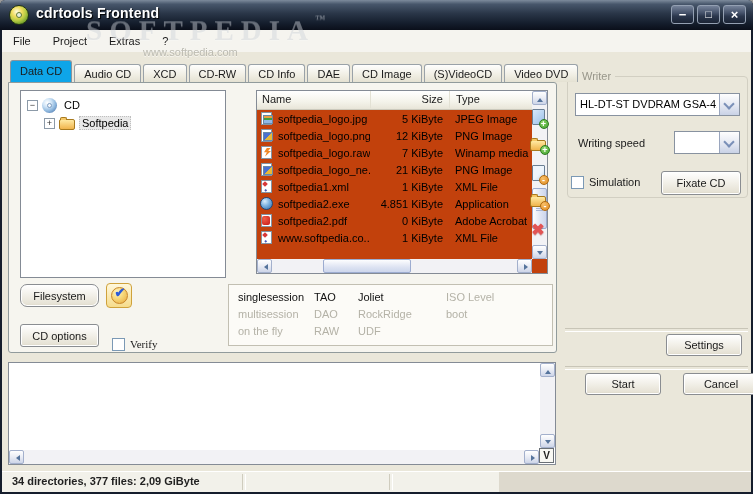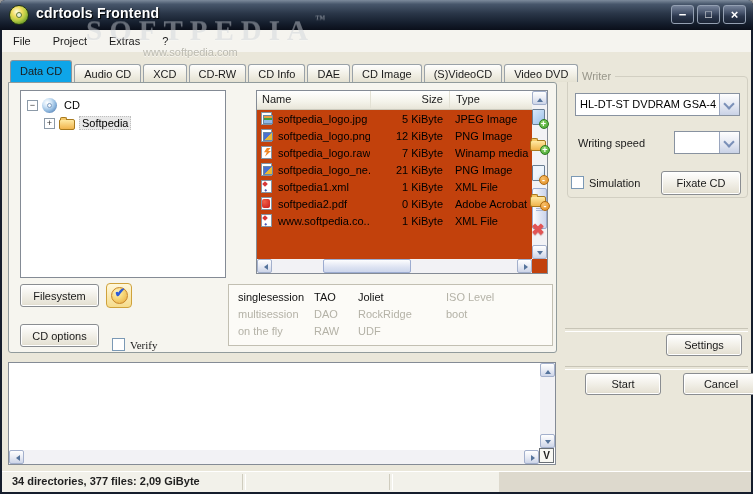--- a/index.html
+++ b/index.html
@@ -149,21 +149,21 @@
   .combo{position:absolute;height:23px;background:#fff;border:1px solid #8892a0;box-sizing:border-box;}
   .combo .val{position:absolute;left:4px;top:4px;right:22px;font-size:11px;color:#000;
     white-space:nowrap;overflow:hidden;}
   .combo .drop{position:absolute;right:0;top:0;bottom:0;width:19px;
     background:linear-gradient(180deg,#fefefe,#e4e8f2 55%,#c9d2e6);border-left:1px solid #9aa6be;}
   .chev{position:absolute;left:5px;top:6px;width:6px;height:6px;
     border-right:2px solid #7a90b8;border-bottom:2px solid #7a90b8;transform:rotate(45deg);}
   .sep{position:absolute;left:565px;width:183px;height:2px;
     border-top:1px solid #c8c5b7;border-bottom:1px solid #ffffff;}
   .field-label{position:absolute;font-size:11px;color:#1a1a1a;}
-  .cbrow{position:absolute;display:flex;align-items:center;}
+  .cbrow{position:absolute;display:flex;}
   
   .log{position:absolute;left:8px;top:362px;width:548px;height:103px;background:#fff;
     border:1px solid #848b95;box-sizing:border-box;}
   .vbtn{position:absolute;right:1px;bottom:1px;width:15px;height:15px;background:#f8f8f3;
     border:1px solid #6a7076;font-size:10px;font-weight:bold;color:#222;
     display:flex;align-items:center;justify-content:center;box-sizing:border-box;z-index:7;}
   .statusbar{position:absolute;left:2px;top:471px;width:749px;height:20px;background:#f2f1ea;
     border-top:1px solid #ffffff;font-size:11px;color:#222;}
   .status-text{position:absolute;left:10px;top:3px;font-weight:bold;}
   .sdiv{position:absolute;top:2px;bottom:2px;width:2px;border-left:1px solid #cfccbe;border-right:1px solid #fff;}
@@ -257,20 +257,26 @@
           <span class="fsize">21 KiByte</span>
           <span class="ftype">PNG Image</span>
         </div>
         <div class="frow">
           <span class="fico xml-file-icon"></span>
           <span class="fname">softpedia1.xml</span>
           <span class="fsize">1 KiByte</span>
           <span class="ftype">XML File</span>
         </div>
         <div class="frow">
+          <span class="fico exe-file-icon"></span>
+          <span class="fname">softpedia2.exe</span>
+          <span class="fsize">4.851 KiByte</span>
+          <span class="ftype">Application</span>
+        </div>
+        <div class="frow">
           <span class="fico pdf-file-icon"></span>
           <span class="fname">softpedia2.pdf</span>
           <span class="fsize">0 KiByte</span>
           <span class="ftype">Adobe Acrobat</span>
         </div>
         <div class="frow">
           <span class="fico xml-file-icon"></span>
           <span class="fname">www.softpedia.co...</span>
           <span class="fsize">1 KiByte</span>
           <span class="ftype">XML File</span>
@@ -311,21 +317,21 @@
         <span class="icn remove-file-icon badge-minus"></span>
       </div>
       <div class="tool">
         <span class="icn remove-folder-icon badge-minus"></span>
       </div>
       <div class="tool">
         <span class="icn delete-icon"></span>
       </div>
     </div>
 
-  <button class="xpbtn" style="left:20px;top:284px;width:79px;height:23px;z-index:6;">Filesystem</button>
+  <button class="xpbtn" style="left:20px;top:284px;width:79px;height:23px;z-index:6;border-radius:7px;">Filesystem</button>
   <div class="verify-btn">
     <span class="verify-icon"></span>
   </div>
   <button class="xpbtn" style="left:20px;top:324px;width:79px;height:23px;z-index:6;">CD options</button>
   <div class="cbrow" style="left:112px;top:338px;z-index:6;font-family:Liberation Serif, serif;">
     <span class="checkbox"></span>
     <span class="cblabel">Verify</span>
   </div>
 
   <div class="session">

